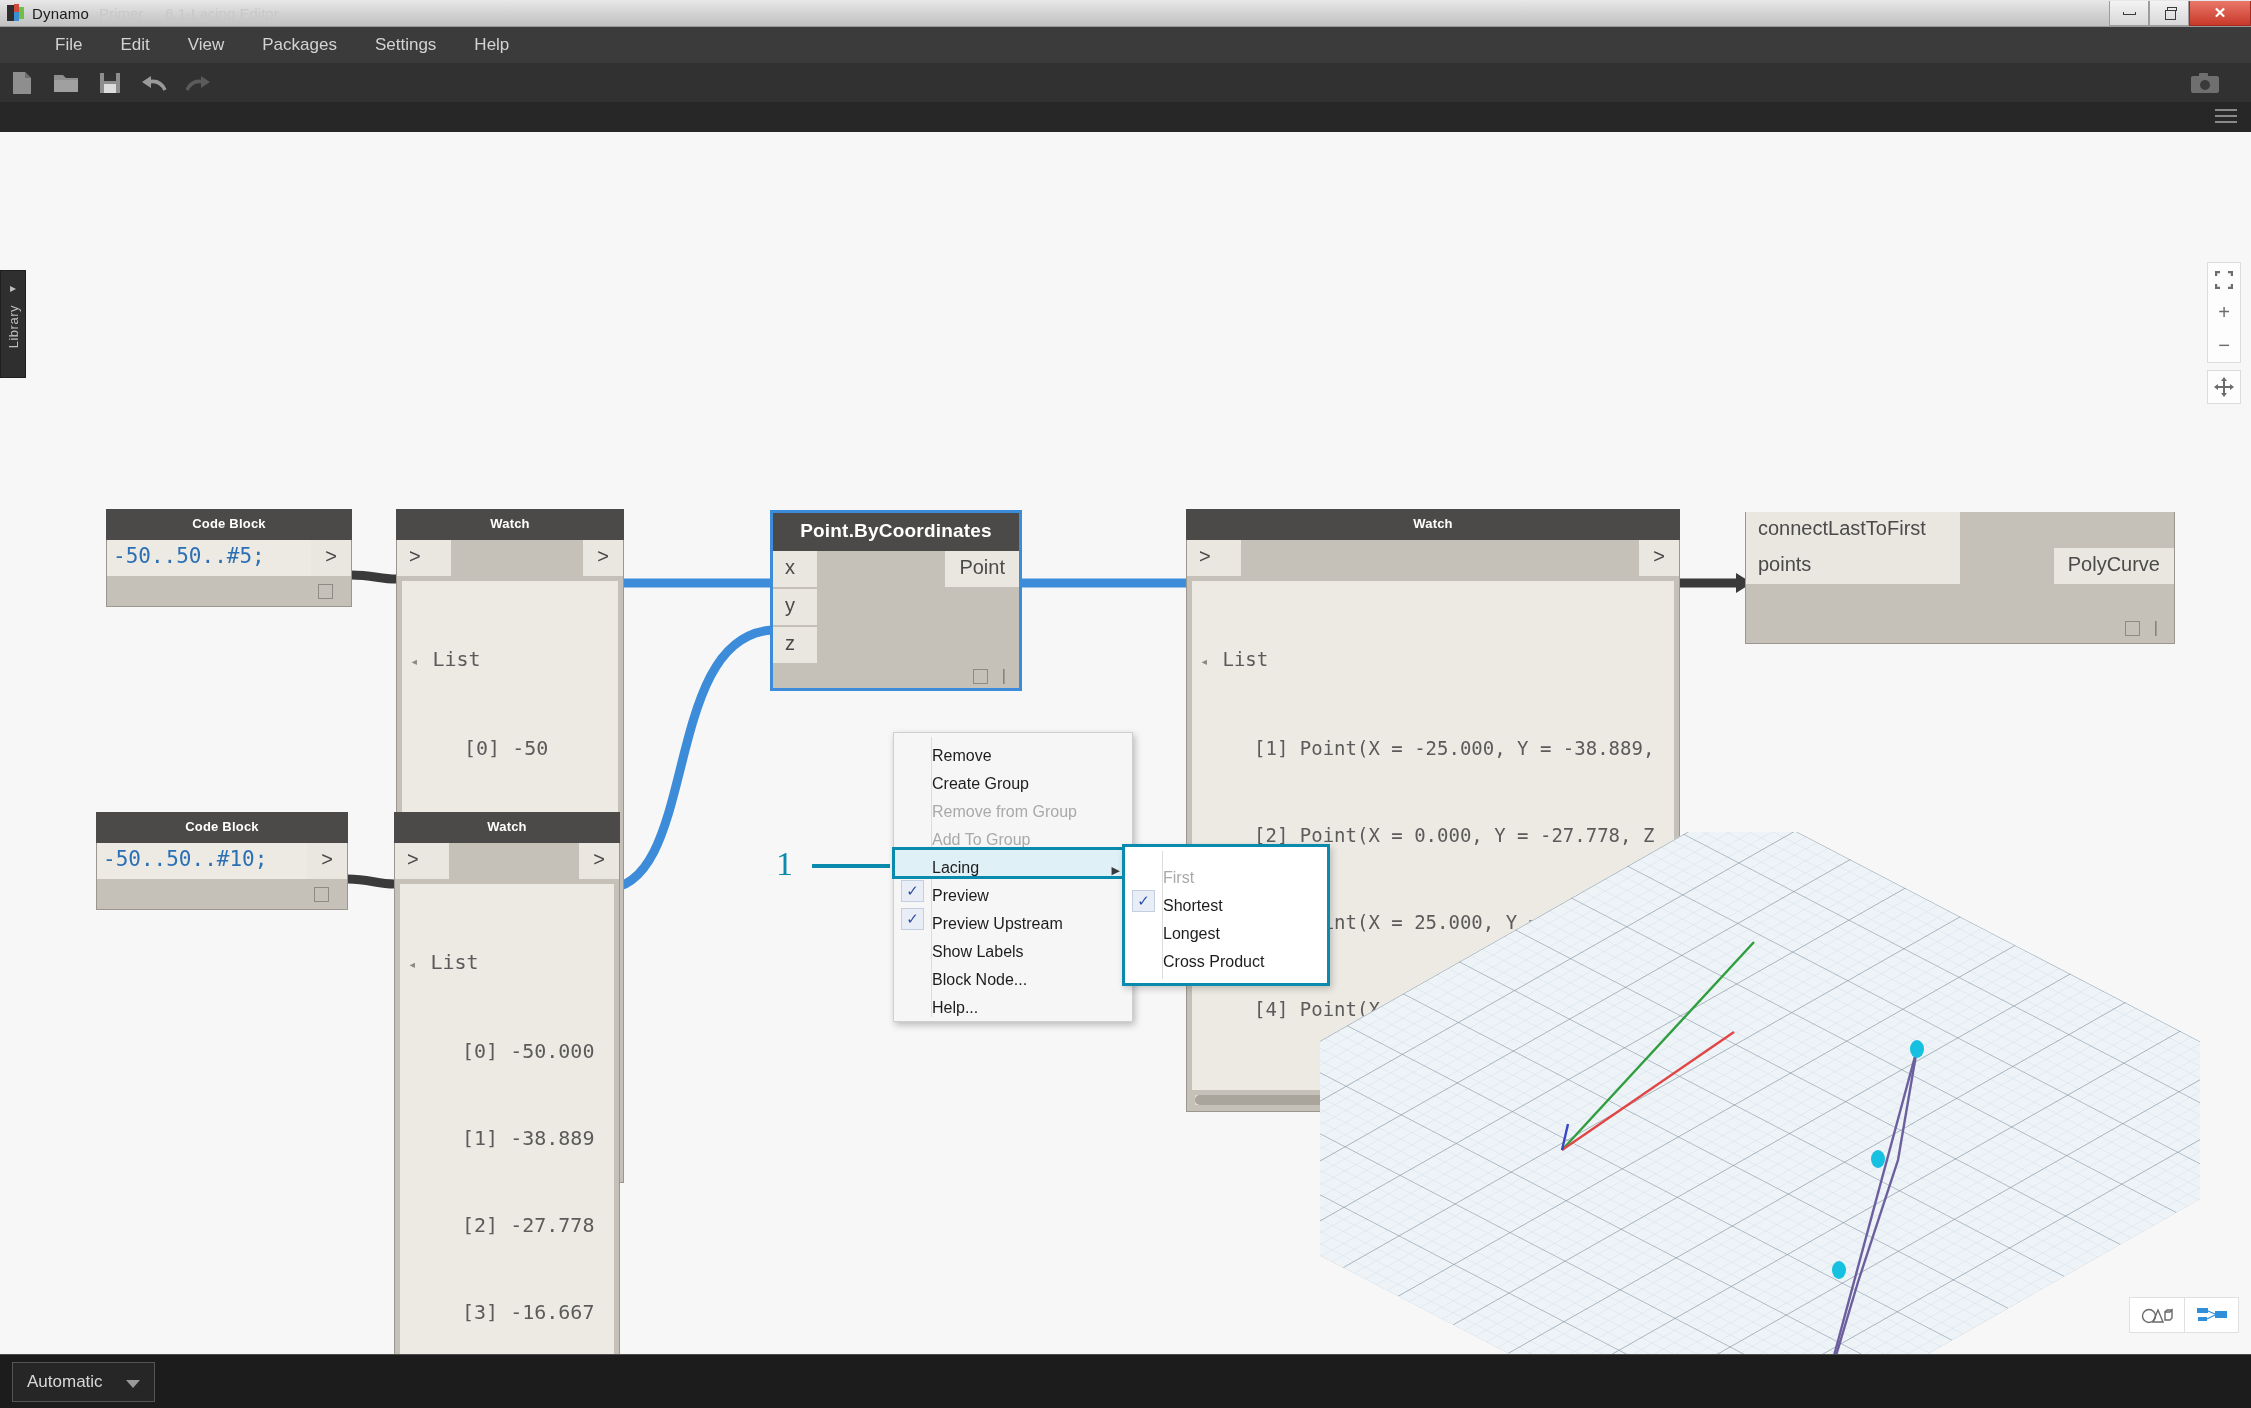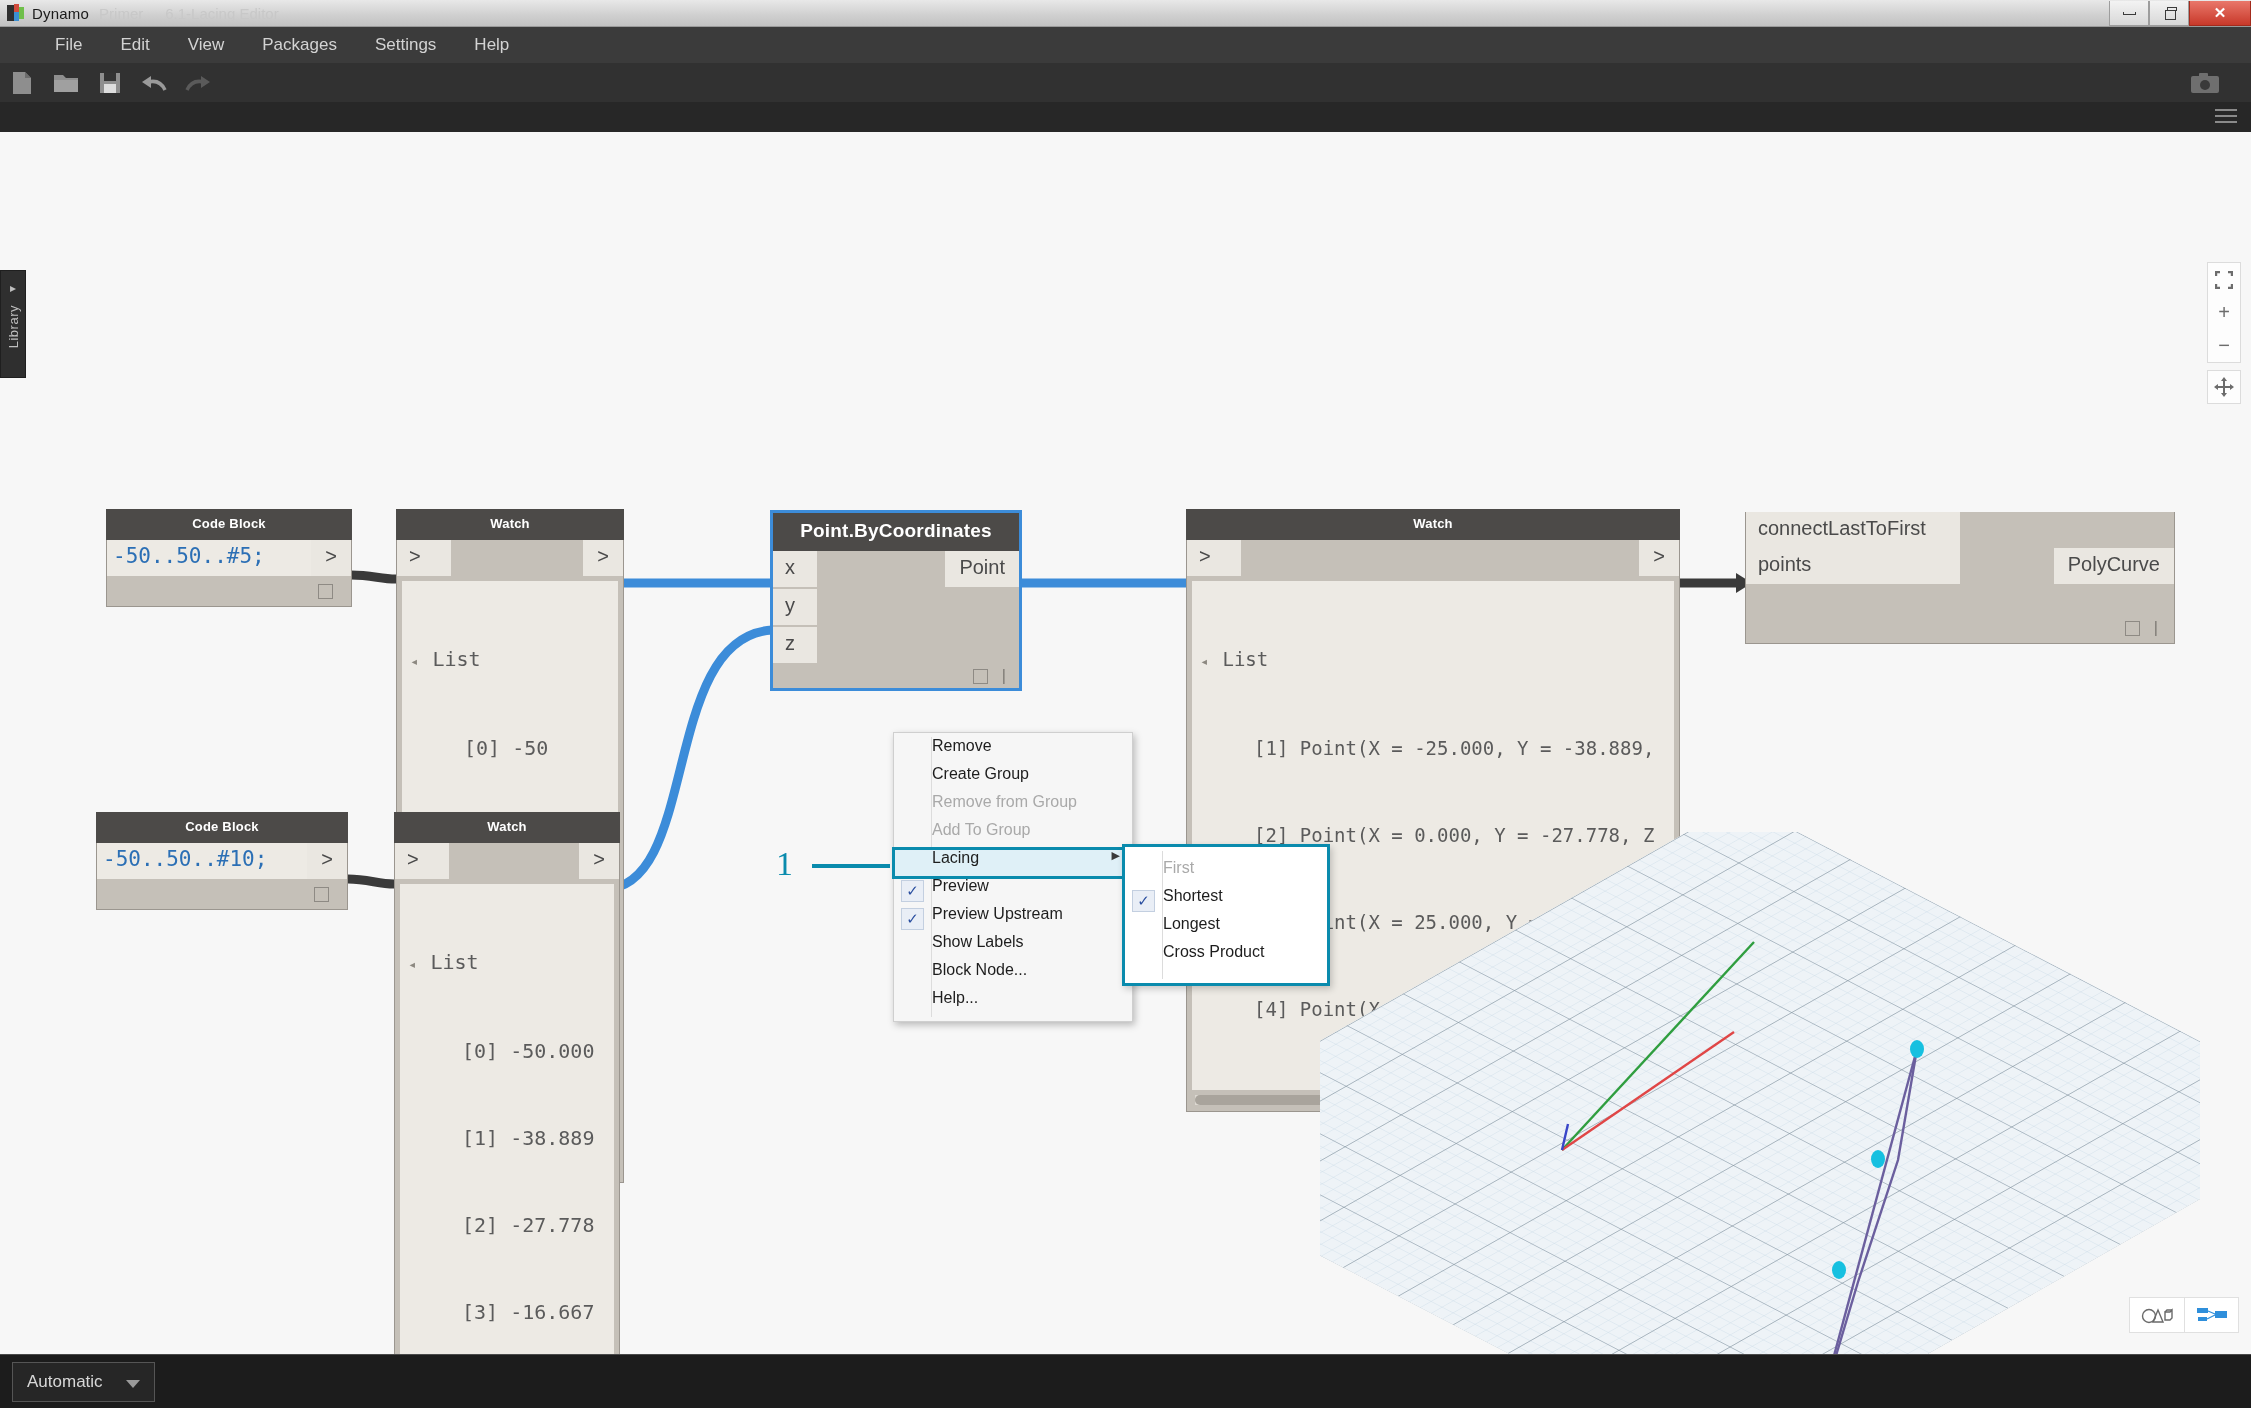--- a/index.html
+++ b/index.html
@@ -164,21 +164,21 @@
   
   .wires { position: absolute; left:0; top:0; width: 2251px; height: 1222px; pointer-events: none; }
 
   
   .ctxmenu {
     position: absolute; background: #f6f6f6; border: 1px solid #cfcfcf;
     box-shadow: 2px 3px 7px rgba(0,0,0,.25);
     padding: 4px 0; width: 240px;
   }
   .ctx-item {
-    height: 28px; display: flex; align-items: flex-start;
+    height: 28px; display: flex; align-items: flex-end;
     font-size: 16px; color: #1d1d1d; padding-left: 38px; position: relative;
   }
   .ctx-item.disabled { color: #a9a9a9; }
   .ctx-item .chk {
     position: absolute; left: 7px; top: 3px; width: 23px; height: 22px;
     background: #e9eef6; border: 1px solid #c3cfe0;
     display: flex; align-items: center; justify-content: center;
     color: #2b4fa0; font-size: 15px;
   }
   .ctx-item .submark { position: absolute; right: 12px; color: #3a3a3a; font-size: 11px; }

